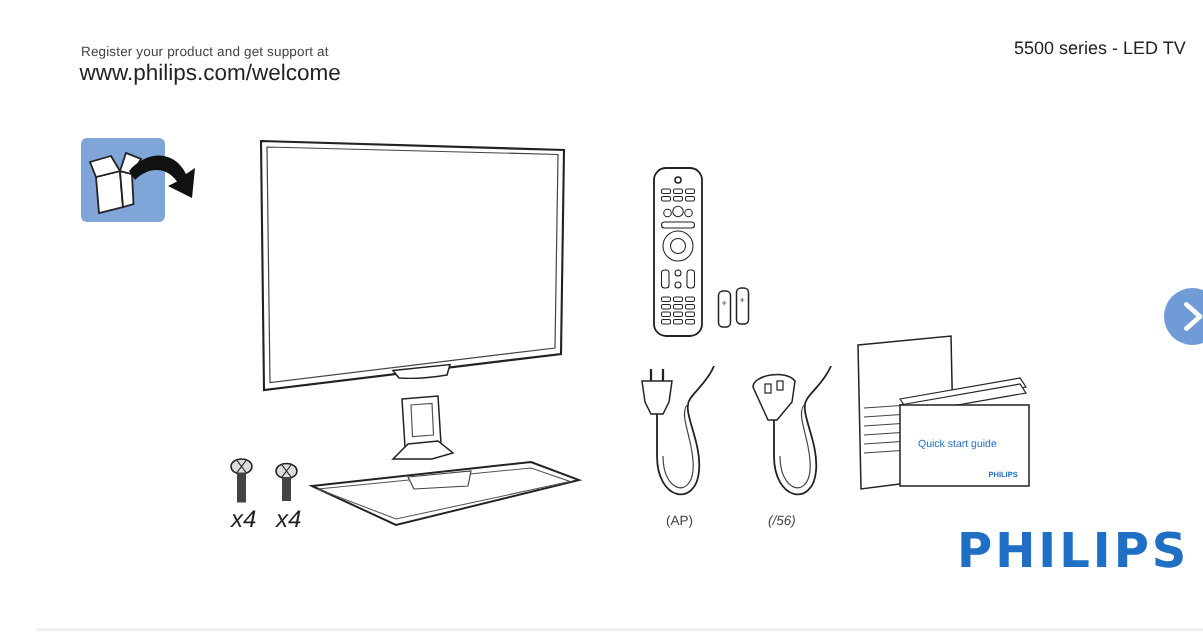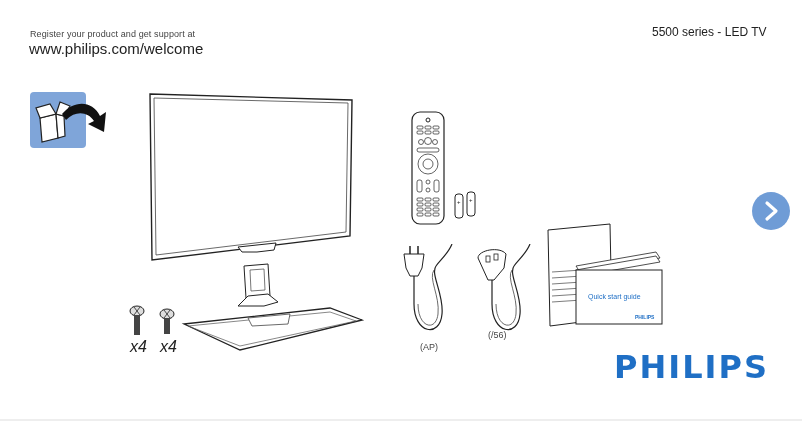--- a/index.html
+++ b/index.html
@@ -1,17 +1,17 @@
 <!DOCTYPE html>
 <html><head>
 <meta charset="utf-8">
 <style>
   html,body{margin:0;padding:0;background:#fff;}
   body{width:802px;height:421px;position:relative;overflow:hidden;font-family:"Liberation Sans",sans-serif;color:#222;}
-  .abs{position:absolute;}
+  .abs{position:absolute;margin-left:24px;}
   .reg{left:30px;top:29px;font-size:9px;color:#444;letter-spacing:0.1px;}
   .url{left:29px;top:40px;font-size:15px;color:#222;}
   .series{left:652px;top:25px;font-size:12px;color:#222;white-space:nowrap;text-align:center;}
   .unbox{left:30px;top:92px;width:56px;height:56px;background:#7fa5d9;border-radius:4px;}
   .unbox-arrow{left:60px;top:96px;}
   .next-btn{left:752px;top:192px;width:38px;height:38px;border-radius:50%;background:#6f9cd6;cursor:pointer;display:flex;align-items:center;justify-content:center;}
   .cap{font-size:9px;color:#444;}
   .qty{font-size:16px;color:#222;font-style:italic;}
   .logo{left:614px;top:348px;font-size:32px;font-weight:bold;color:#1f6fc5;letter-spacing:2px;font-family:"DejaVu Sans",sans-serif;}
   .footer-line{left:0;top:419px;width:802px;height:2px;background:#eee;}
@@ -136,21 +136,21 @@
 <div class="abs cap" style="left:420px;top:342px;">(AP)</div>
 <div class="abs" style="left:474px;top:244px;">
   <svg width="60" height="96" viewBox="0 0 60 96">
     <path d="M4 14 C4 6 26 2 32 10 L30 24 L20 36 L14 36 Z" fill="#fff" stroke="#222"></path>
     <rect x="12" y="12" width="4" height="6" fill="none" stroke="#222" stroke-width="0.8"></rect>
     <rect x="20" y="10" width="4" height="6" fill="none" stroke="#222" stroke-width="0.8"></rect>
     <path d="M18 36 L18 60 C18 90 44 94 46 70 C48 50 34 30 40 22 C44 16 52 10 56 0" fill="none" stroke="#222" stroke-width="1.2"></path>
     <path d="M22 60 C22 84 40 88 42 70 C44 52 32 34 38 26" fill="none" stroke="#444" stroke-width="0.8"></path>
   </svg>
 </div>
-<div class="abs cap" style="left:488px;top:330px;">(/56)</div>
+<div class="abs cap" style="left:488px;top:342px;font-style:italic;">(/56)</div>
 
 <div class="abs" style="left:546px;top:222px;">
   <svg width="118" height="106" viewBox="0 0 118 106">
     <path d="M2 8 L64 2 L66 96 L4 104 Z" fill="#fff" stroke="#222" stroke-width="1"></path>
     <g stroke="#444" stroke-width="0.7">
       <line x1="6" y1="50" x2="36" y2="48"></line>
         <line x1="6" y1="56" x2="36" y2="54"></line>
       <line x1="6" y1="62" x2="36" y2="60"></line>
         <line x1="6" y1="68" x2="36" y2="66"></line>
       <line x1="6" y1="74" x2="36" y2="72"></line>

